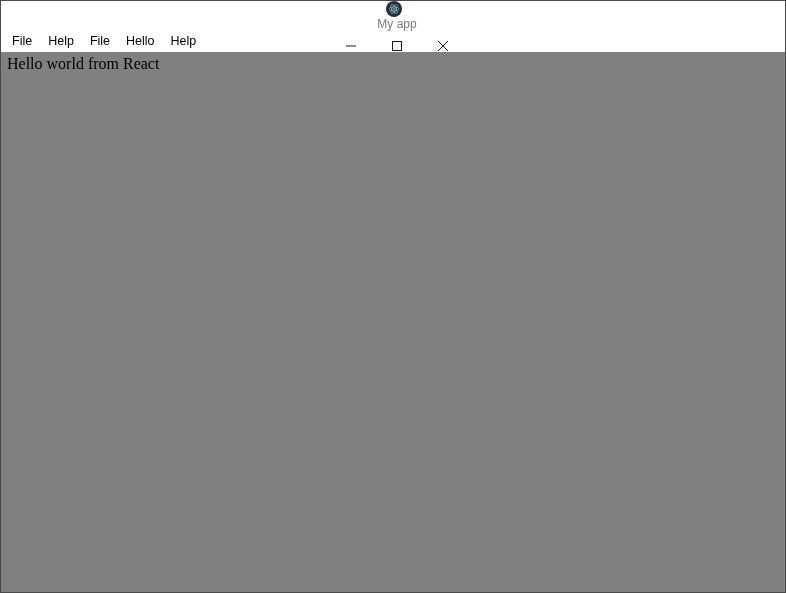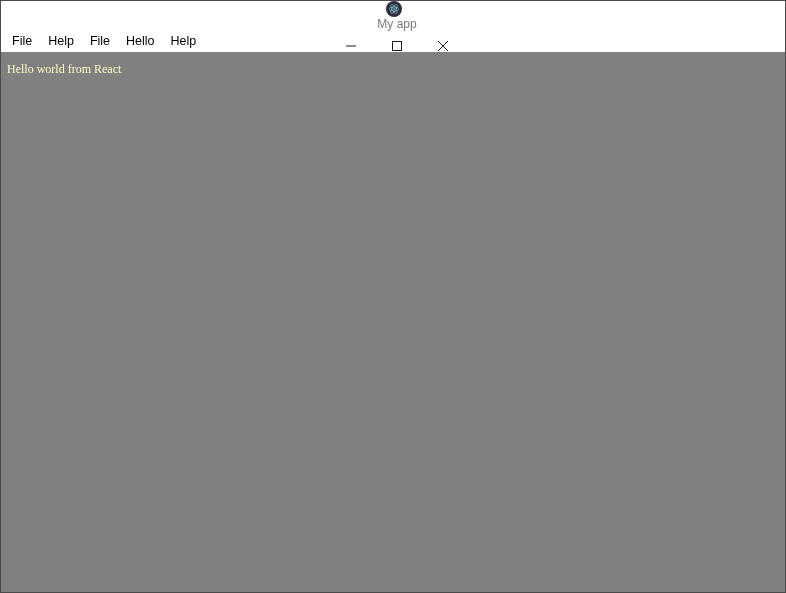--- a/index.html
+++ b/index.html
@@ -75,24 +75,24 @@
       color: #000;
     }
     .menubar .menu-item {
       padding: 2px 7px;
       cursor: default;
     }
     .content-area {
       background: #808080;
       width: 100%;
       height: calc(100% - 51px);
-      padding: 10px 6px;
+      padding: 3px 6px;
       font-family: "Times New Roman", Times, serif;
-      font-size: 12px;
-      color: #fef9c3;
+      font-size: 16px;
+      color: #000000;
     }
   </style>
 </head>
 <body>
 
 <div class="titlebar">
   <span class="app-icon">
     <svg viewBox="0 0 24 24">
       <circle cx="12" cy="12" r="1.6" fill="#9feaf9"></circle>
       <ellipse cx="12" cy="12" rx="10" ry="4" stroke="#9feaf9" stroke-width="1" fill="none"></ellipse>

